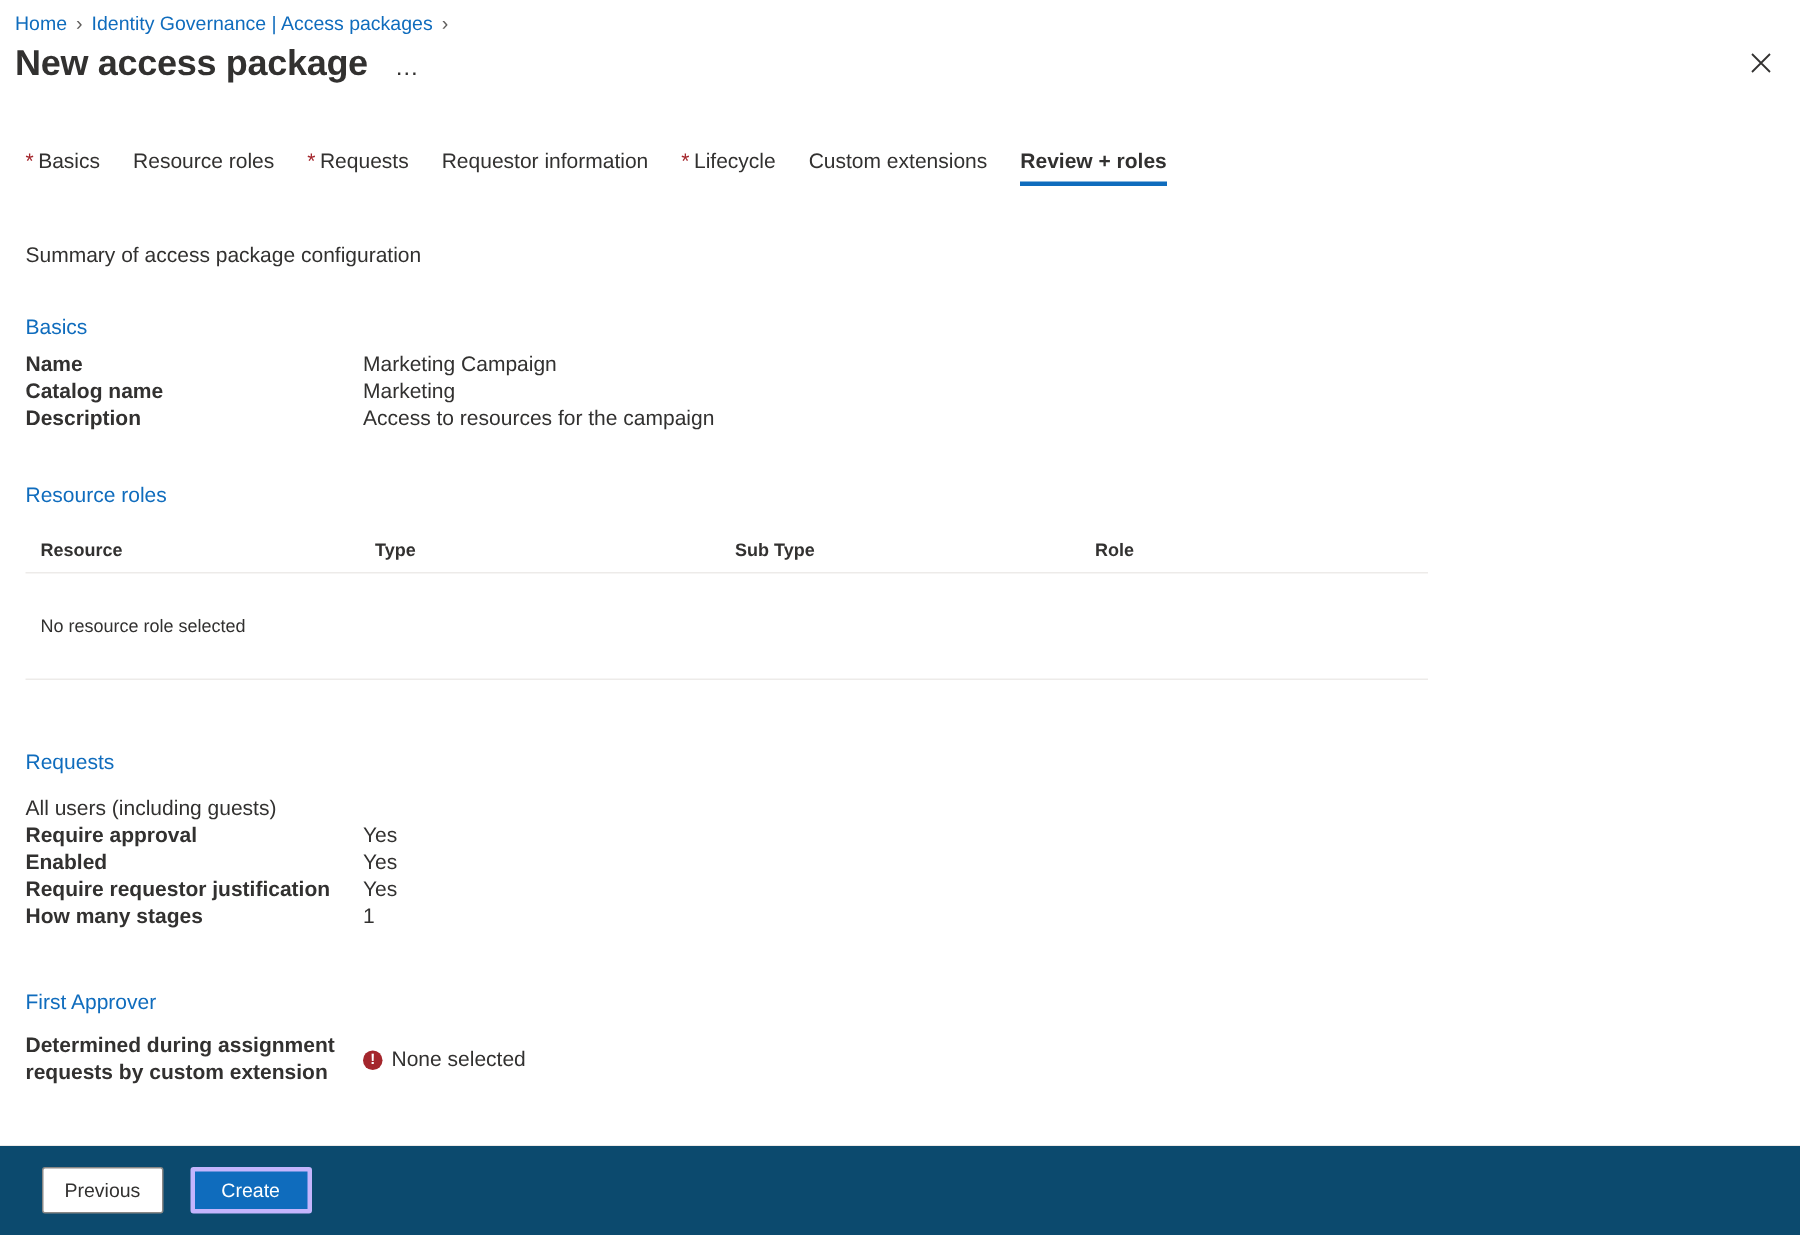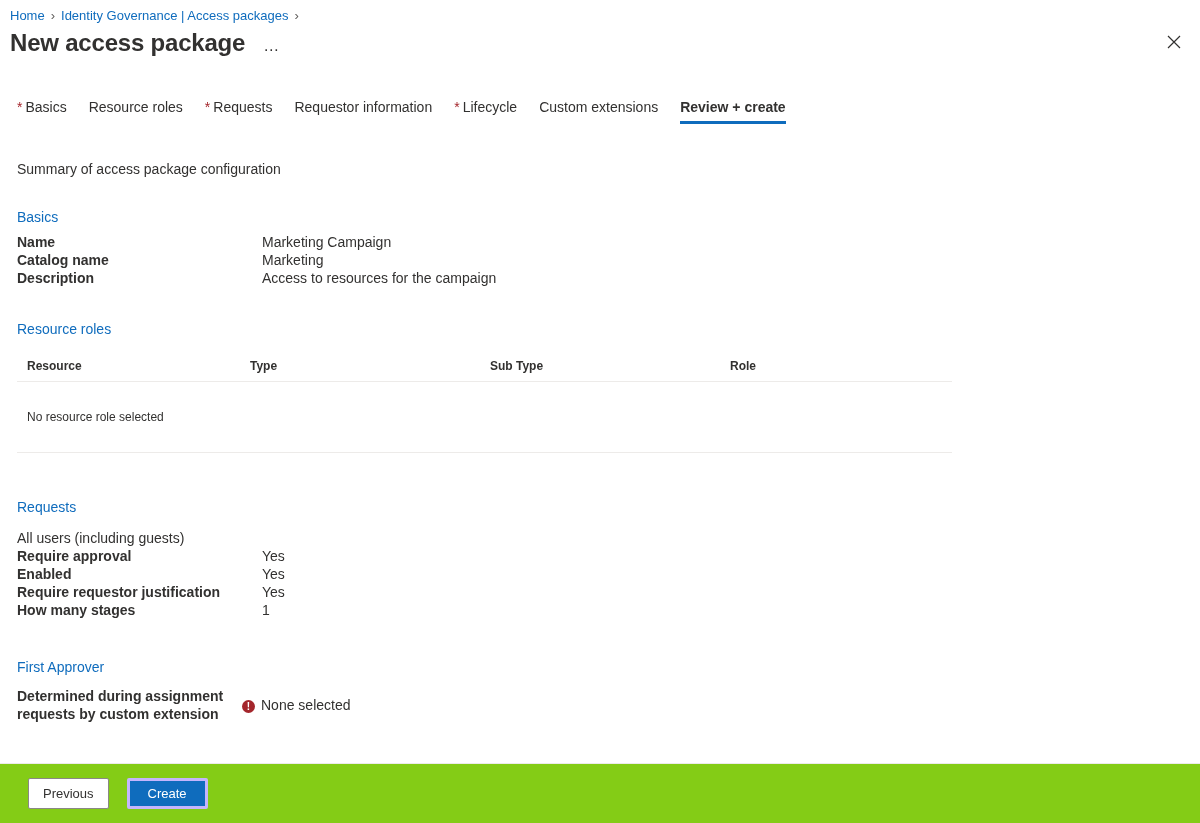--- a/index.html
+++ b/index.html
@@ -23,35 +23,35 @@
   .tab.required::before { content:"*"; color:#A4262C; margin-right:3px; }
   .tab.active { font-weight:600; }
   .tab.active::after { content:""; position:absolute; left:0; right:0; bottom:-1px; height:3px; background:#0F6CBD; }
 
   .content { padding:18px 17px 0 17px; font-size:14px; overflow:auto; height:calc(823px - 180px); }
   .summary-line { margin:20px 0 32px 0; }
 
   .sec-link { color:#0F6CBD; font-size:14px; margin:0 0 8px 0; cursor:pointer; display:inline-block; }
 
   .kv { display:flex; line-height:18px; font-size:14px; }
-  .kv .k { width:245px; font-weight:600; }
+  .kv .k { width:225px; font-weight:600; }
   .kv .v { flex:0 0 auto; }
 
   .section-gap { height:34px; }
 
   table.grid { width:935px; border-collapse:collapse; font-size:12px; margin-top:6px; }
   table.grid th { text-align:left; font-weight:600; padding:8px 8px; border-bottom:1px solid #EDEBE9; }
   table.grid td { padding:28px 8px; border-bottom:1px solid #EDEBE9; color:#323130; }
   table.grid th:first-child, table.grid td:first-child { padding-left:10px; }
 
   .warn-icon { display:inline-block; width:13px; height:13px; border-radius:50%; background:#A4262C; color:#fff; text-align:center; font-size:10px; font-weight:700; line-height:13px; margin-right:6px; vertical-align:middle; }
 
   .sub-heading { font-weight:600; margin:4px 0 8px 0; font-size:14px; }
 
-  .footer { position:absolute; bottom:0; left:0; right:0; border-top:1px solid #EDEBE9; padding:14px 0 14px 28px; display:flex; gap:18px; background:#84cc16; }
+  .footer { position:absolute; bottom:0; left:0; right:0; border-top:1px solid #EDEBE9; padding:14px 0 14px 28px; display:flex; gap:18px; background:#0c4a6e; }
   .btn { font-size:13px; padding:5px 14px; border-radius:2px; cursor:pointer; min-width:70px; text-align:center; }
   .btn.secondary { background:#fff; border:1px solid #8A8886; color:#323130; }
   .btn.primary { background:#0F6CBD; border:3px solid #c4b5fd; color:#fff; padding:5px 18px; }
 </style>
 </head>
 <body>
 
 <div class="crumbs">
   <a>Home</a>
   <span class="sep">›</span>
@@ -71,21 +71,21 @@
   </div>
 </div>
 
 <div class="tabs">
   <div class="tab required">Basics</div>
   <div class="tab">Resource roles</div>
   <div class="tab required">Requests</div>
   <div class="tab">Requestor information</div>
   <div class="tab required">Lifecycle</div>
   <div class="tab">Custom extensions</div>
-  <div class="tab active">Review + create</div>
+  <div class="tab active">Review + roles</div>
 </div>
 
 <div class="content">
 
   <div class="summary-line">Summary of access package configuration</div>
 
   
   <span class="sec-link">Basics</span>
   <div class="kv">
     <div class="k">Name</div>

